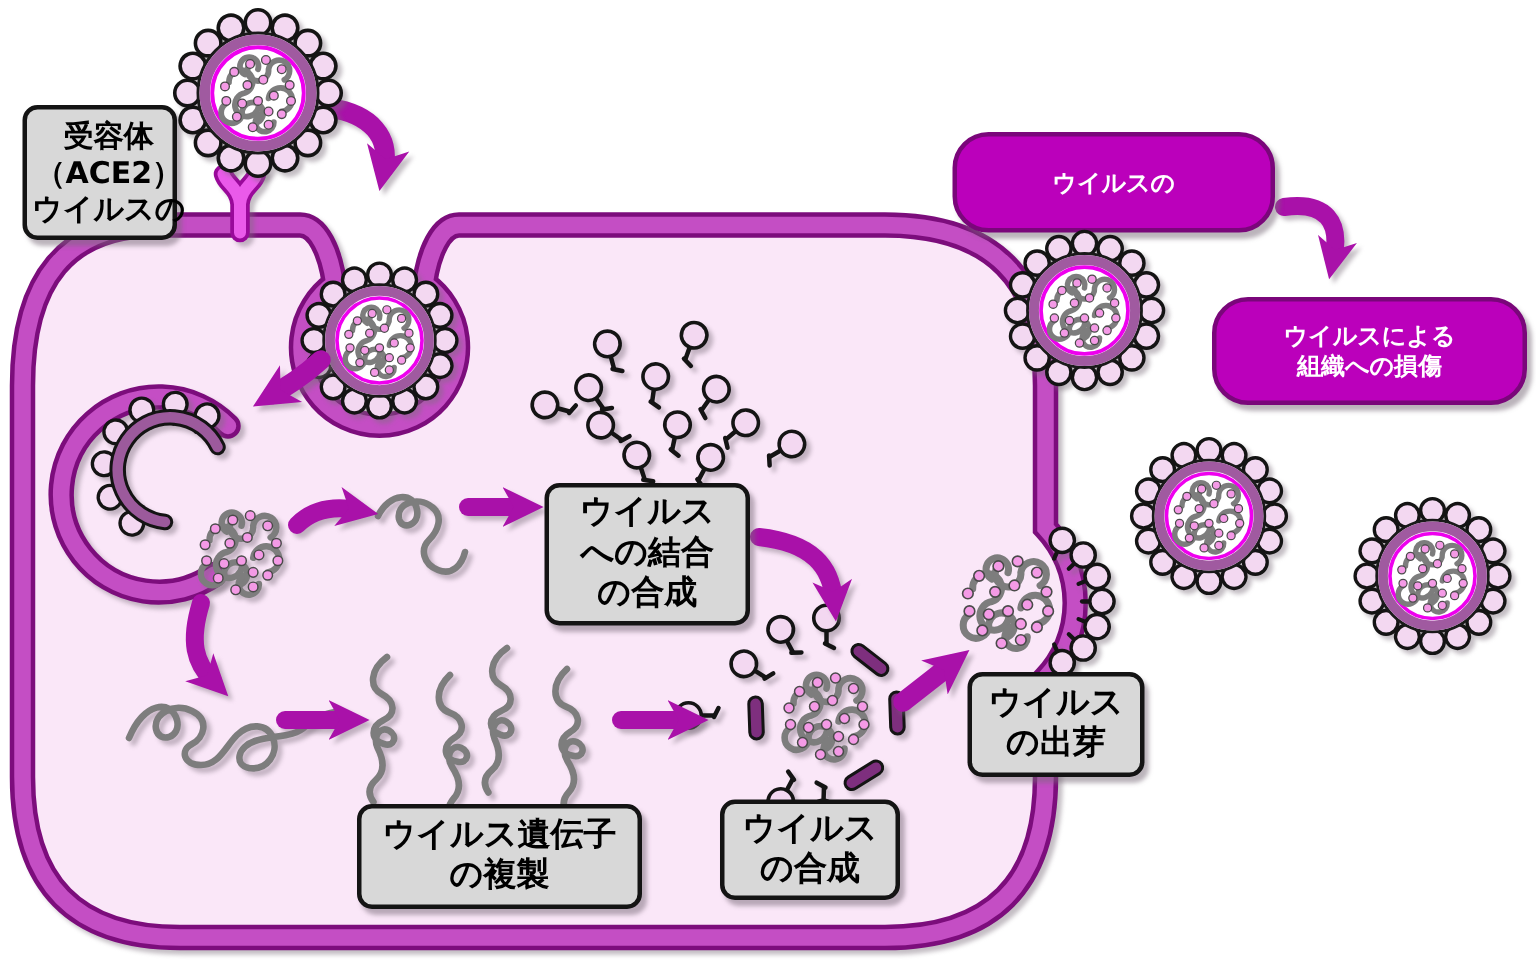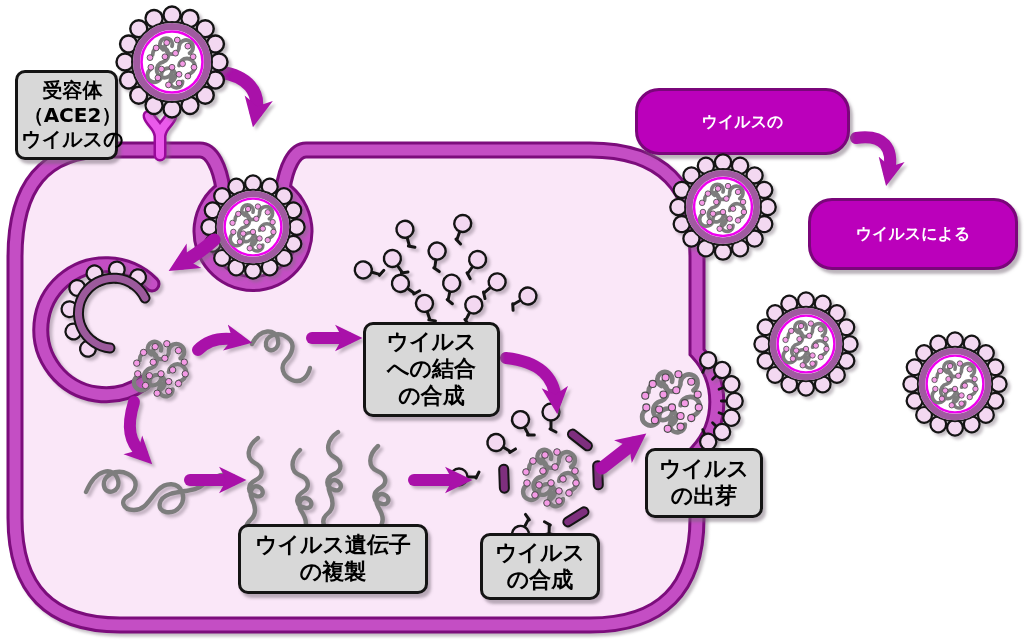--- a/index.html
+++ b/index.html
@@ -222,41 +222,42 @@
   <span>ウイルスの</span>
 </div>
 
 
 <div class="gbox" style="left:363px;top:322px;width:137px;height:95px;">
   <span>ウイルス</span>
   <span>への結合</span>
   <span>の合成</span>
 </div>
 
-<div class="gbox" style="left:238px;top:524px;width:190px;height:70px;">
+<div class="gbox" style="left:238px;top:536px;width:190px;height:70px;">
   <span>ウイルス遺伝子</span>
   <span>の複製</span>
 </div>
 
 <div class="gbox" style="left:480px;top:533px;width:120px;height:67px;">
   <span>ウイルス</span>
   <span>の合成</span>
 </div>
 
 <div class="gbox" style="left:645px;top:448px;width:118px;height:70px;">
   <span>ウイルス</span>
   <span>の出芽</span>
 </div>
 
 <div class="mbox" style="left:635px;top:88px;width:215px;height:67px;">
   <span>ウイルスの</span>
 </div>
 
 <div class="mbox" style="left:808px;top:198px;width:210px;height:72px;">
   <span>ウイルスによる</span>
+  <span>組織への損傷</span>
 </div>
 
 <svg id="fg" class="layer" width="1024" height="643" viewBox="0 0 1024 643">
   <use href="#virus" class="sh" transform="translate(172,62)"></use>
   <use href="#virus" class="sh" transform="translate(723,207) scale(0.95)"></use>
   <use href="#virus" class="sh" transform="translate(806,344) scale(0.93)"></use>
   <use href="#virus" class="sh" transform="translate(955,384) scale(0.93)"></use>
 </svg>
 
 </div>

